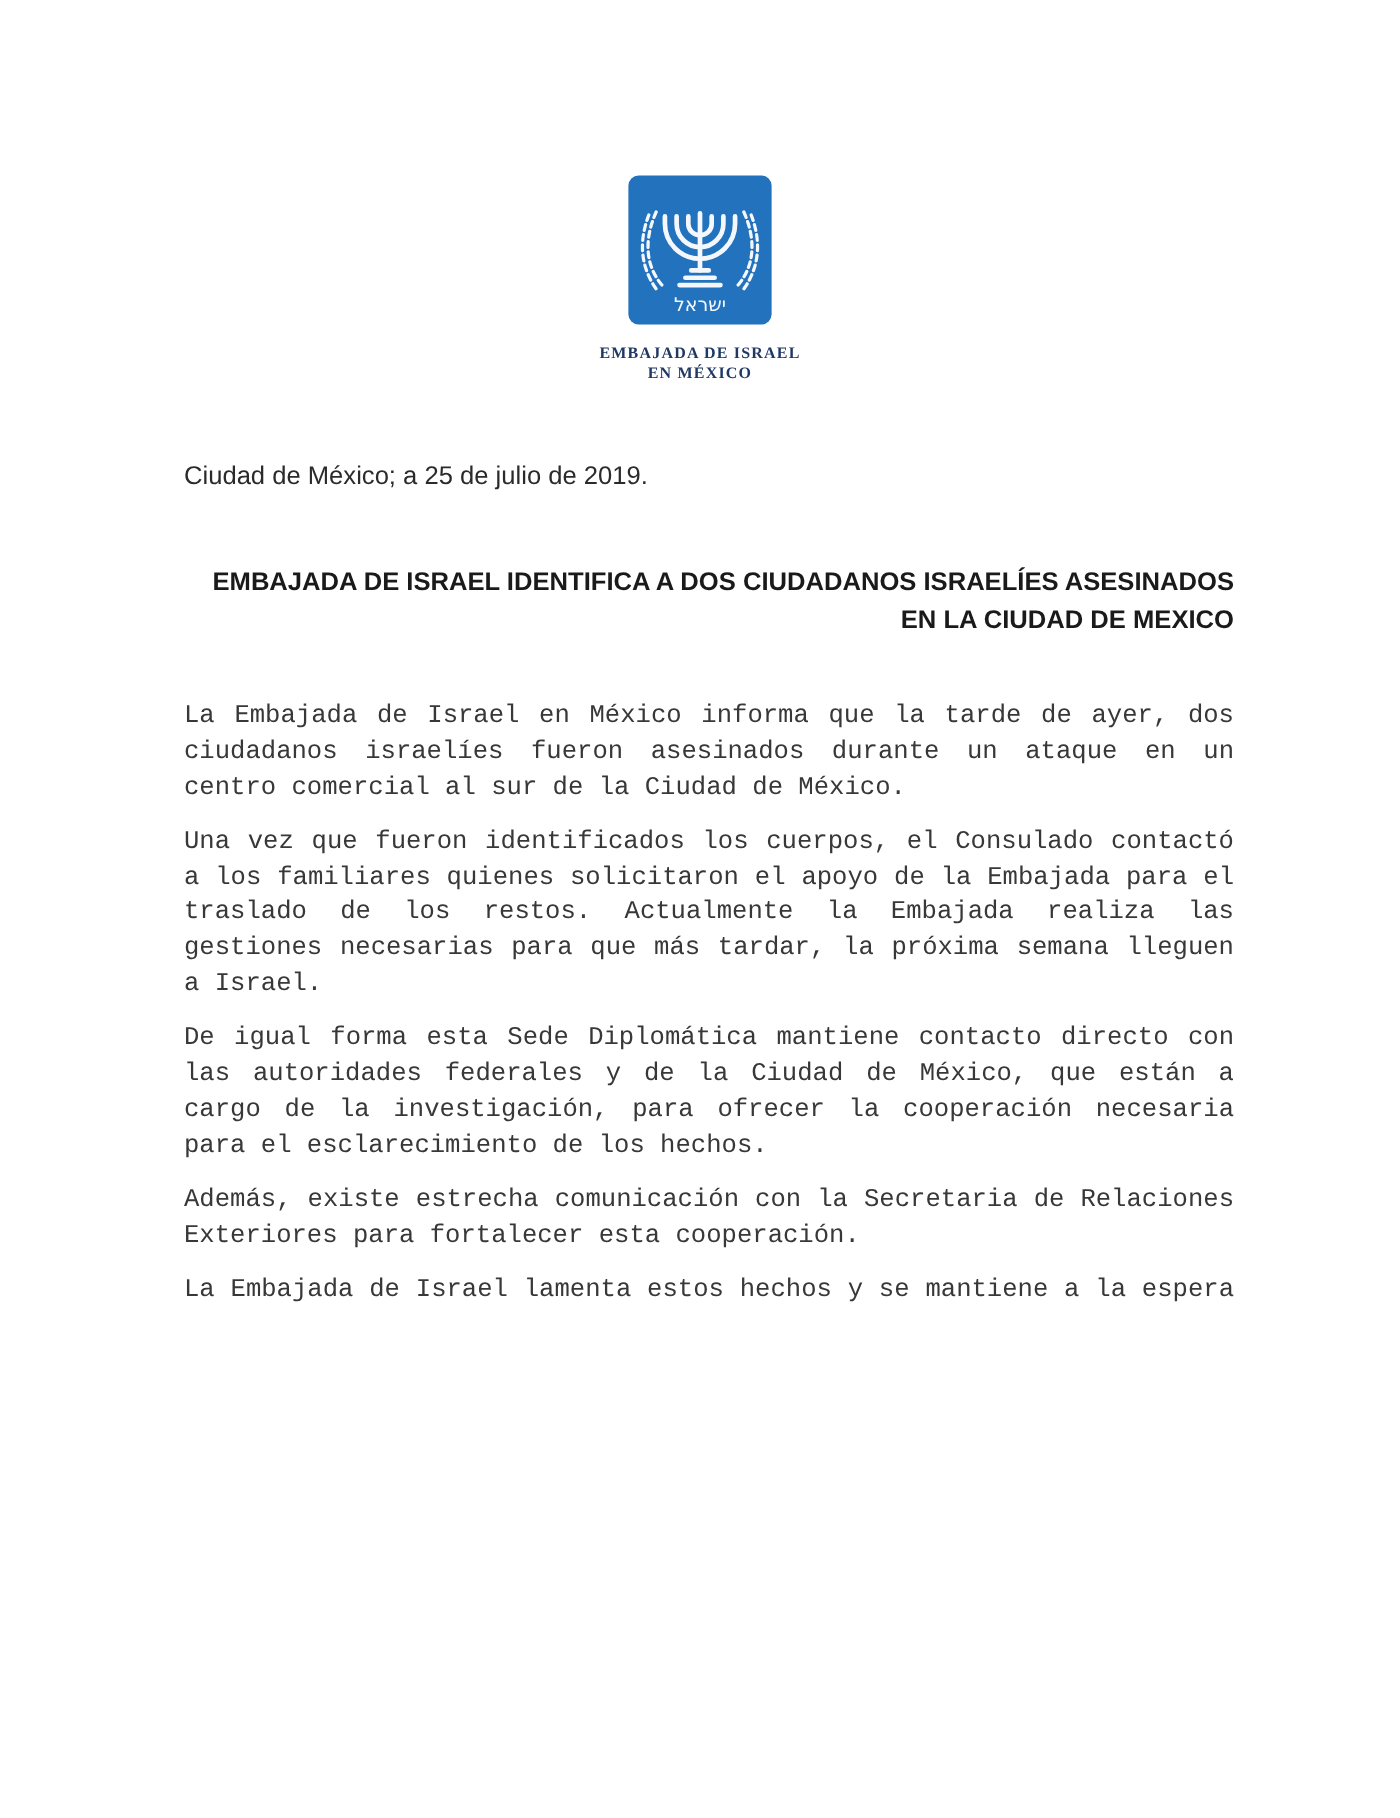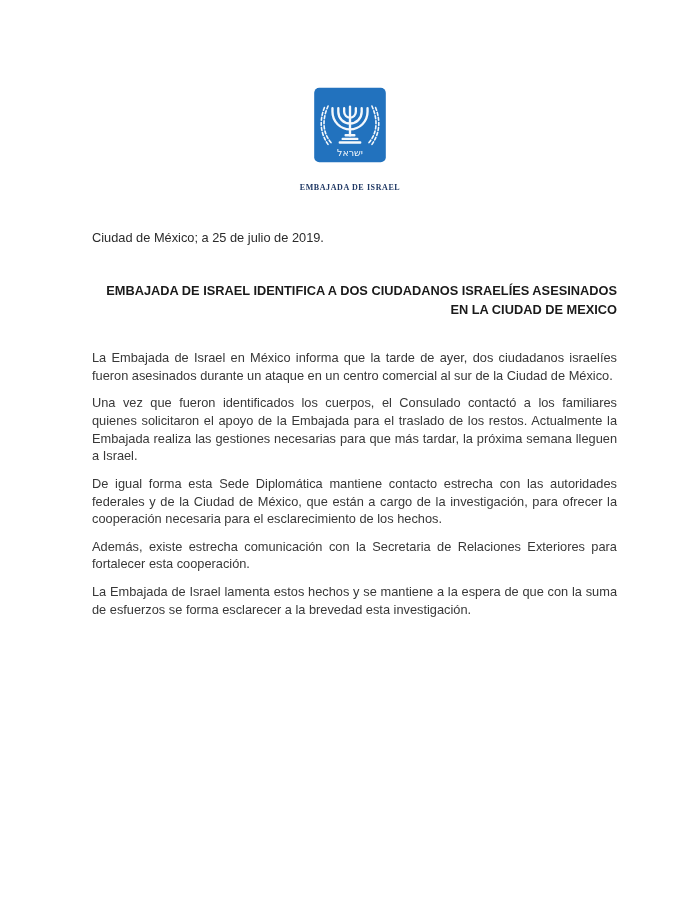--- a/index.html
+++ b/index.html
@@ -21,21 +21,21 @@
     left: 0;
     width: 700px;
     text-align: center;
   }
   .emblem {
     display: inline-block;
     width: 74px;
     height: 76px;
   }
   .logo-caption {
-    margin-top: 16px;
+    margin-top: 4px;
     font-family: "Liberation Serif", "DejaVu Serif", serif;
     font-size: 8px;
     line-height: 10px;
     letter-spacing: 0.6px;
     color: #1F3864;
     font-weight: 600;
   }
   .dateline {
     position: absolute;
     top: 230px;
@@ -58,21 +58,21 @@
   .body-text {
     position: absolute;
     top: 349px;
     left: 92px;
     right: 83px;
     font-size: 12.8px;
     line-height: 17.8px;
     color: #383838;
     text-align: justify;
   }
-  .body-text p { margin-bottom: 9.5px; }
+  .body-text p { margin-bottom: 9.5px; font-family: Liberation Mono, monospace; }
 </style>
 </head>
 <body>
 
 <div class="page">
 
   <div class="logo-block">
     <svg class="emblem" viewBox="0 0 100 104" xmlns="http://www.w3.org/2000/svg">
       <rect x="1" y="1" width="98" height="102" rx="7" fill="#2272BE"></rect>
 
@@ -86,28 +86,29 @@
 
         <path d="M20,26 C12,44 12,62 24,76" stroke-width="2.2" stroke-dasharray="4 3"></path>
         <path d="M80,26 C88,44 88,62 76,76" stroke-width="2.2" stroke-dasharray="4 3"></path>
         <path d="M15,28 C8,46 9,64 21,80" stroke-width="2.2" stroke-dasharray="4 3"></path>
         <path d="M85,28 C92,46 91,64 79,80" stroke-width="2.2" stroke-dasharray="4 3"></path>
       </g>
       <text x="50" y="94" text-anchor="middle" fill="#F4F8FC" font-size="13" font-family="'DejaVu Sans', sans-serif">ישראל</text>
     </svg>
     <div class="logo-caption">
       <div>EMBAJADA DE ISRAEL</div>
+      <div>EN MÉXICO</div>
     </div>
   </div>
 
   <div class="dateline">Ciudad de México; a 25 de julio de 2019.</div>
 
   <div class="doc-title">EMBAJADA DE ISRAEL IDENTIFICA A DOS CIUDADANOS ISRAELÍES ASESINADOS EN LA CIUDAD DE MEXICO</div>
 
   <div class="body-text">
     <p>La Embajada de Israel en México informa que la tarde de ayer, dos ciudadanos israelíes fueron asesinados durante un ataque en un centro comercial al sur de la Ciudad de México.</p>
     <p>Una vez que fueron identificados los cuerpos, el Consulado contactó a los familiares quienes solicitaron el apoyo de la Embajada para el traslado de los restos. Actualmente la Embajada realiza las gestiones necesarias para que más tardar, la próxima semana lleguen a Israel.</p>
-    <p>De igual forma esta Sede Diplomática mantiene contacto estrecha con las autoridades federales y de la Ciudad de México, que están a cargo de la investigación,  para ofrecer la cooperación necesaria para el esclarecimiento de los hechos.</p>
+    <p>De igual forma esta Sede Diplomática mantiene contacto directo con las autoridades federales y de la Ciudad de México, que están a cargo de la investigación,  para ofrecer la cooperación necesaria para el esclarecimiento de los hechos.</p>
     <p>Además, existe estrecha comunicación con la Secretaria de Relaciones Exteriores para fortalecer esta cooperación.</p>
     <p>La Embajada de Israel lamenta estos hechos y se mantiene a la espera de que con la suma de esfuerzos se forma esclarecer a la brevedad esta investigación.</p>
   </div>
 
 </div>
 
 </body></html>

